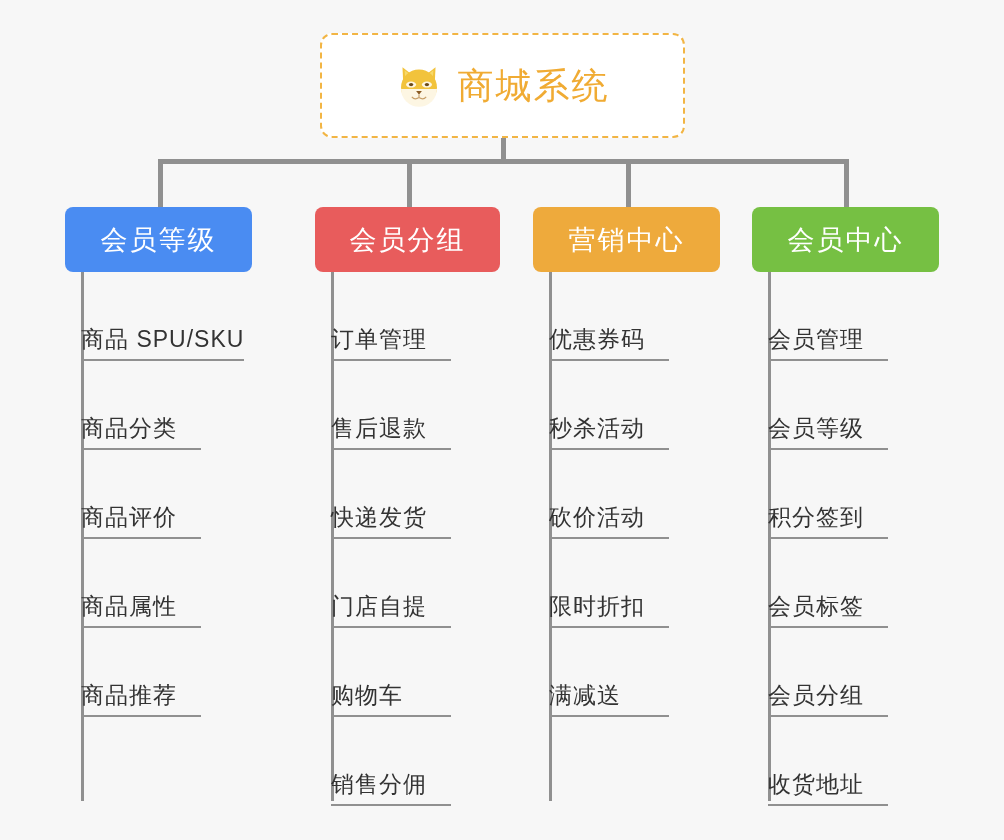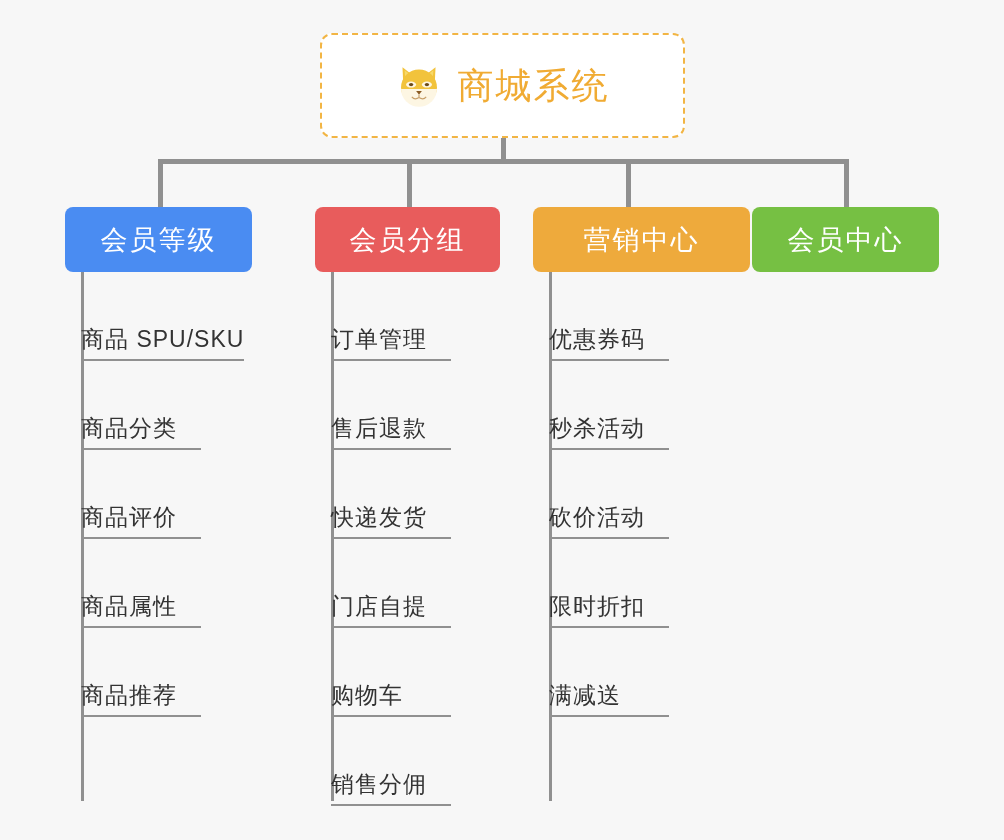--- a/index.html
+++ b/index.html
@@ -134,21 +134,21 @@
   <div class="line v-line" style="left: 399px; top: 159px; height: 49px; background: rgb(144, 144, 144);"></div>
   <div class="line v-line" style="left: 618px; top: 159px; height: 49px; background: rgb(144, 144, 144);"></div>
   <div class="line v-line" style="left: 836px; top: 159px; height: 49px; background: rgb(144, 144, 144);"></div>
 
   <div class="cat-box" style="left: 57px; top: 207px; width: 187px; background: rgb(74, 140, 242);">
     <span>会员等级</span>
   </div>
   <div class="cat-box" style="left: 307px; top: 207px; width: 185px; background: rgb(232, 92, 92);">
     <span>会员分组</span>
   </div>
-  <div class="cat-box" style="left: 525px; top: 207px; width: 217px; background: rgb(238, 170, 60);">
+  <div class="cat-box" style="left: 525px; top: 207px; width: 187px; background: rgb(238, 170, 60);">
     <span>营销中心</span>
   </div>
   <div class="cat-box" style="left: 744px; top: 207px; width: 187px; background: rgb(118, 192, 67);">
     <span>会员中心</span>
   </div>
 
   <div class="branch" style="left:73px;">
     <div class="spine" style="height: 529px; background: rgb(144, 144, 144);"></div>
     <div class="leaf">
       <span class="leaf-label">商品 SPU/SKU</span>
@@ -201,14 +201,35 @@
       <span class="leaf-label">砍价活动</span>
     </div>
     <div class="leaf">
       <span class="leaf-label">限时折扣</span>
     </div>
     <div class="leaf">
       <span class="leaf-label">满减送</span>
     </div>
   </div>
 
+  <div class="branch" style="left:760px;">
+    <div class="spine" style="height: 529px; background: rgb(144, 144, 144);"></div>
+    <div class="leaf">
+      <span class="leaf-label">会员管理</span>
+    </div>
+    <div class="leaf">
+      <span class="leaf-label">会员等级</span>
+    </div>
+    <div class="leaf">
+      <span class="leaf-label">积分签到</span>
+    </div>
+    <div class="leaf">
+      <span class="leaf-label">会员标签</span>
+    </div>
+    <div class="leaf">
+      <span class="leaf-label">会员分组</span>
+    </div>
+    <div class="leaf">
+      <span class="leaf-label">收货地址</span>
+    </div>
+  </div>
 
 </div>
 
 </body></html>

